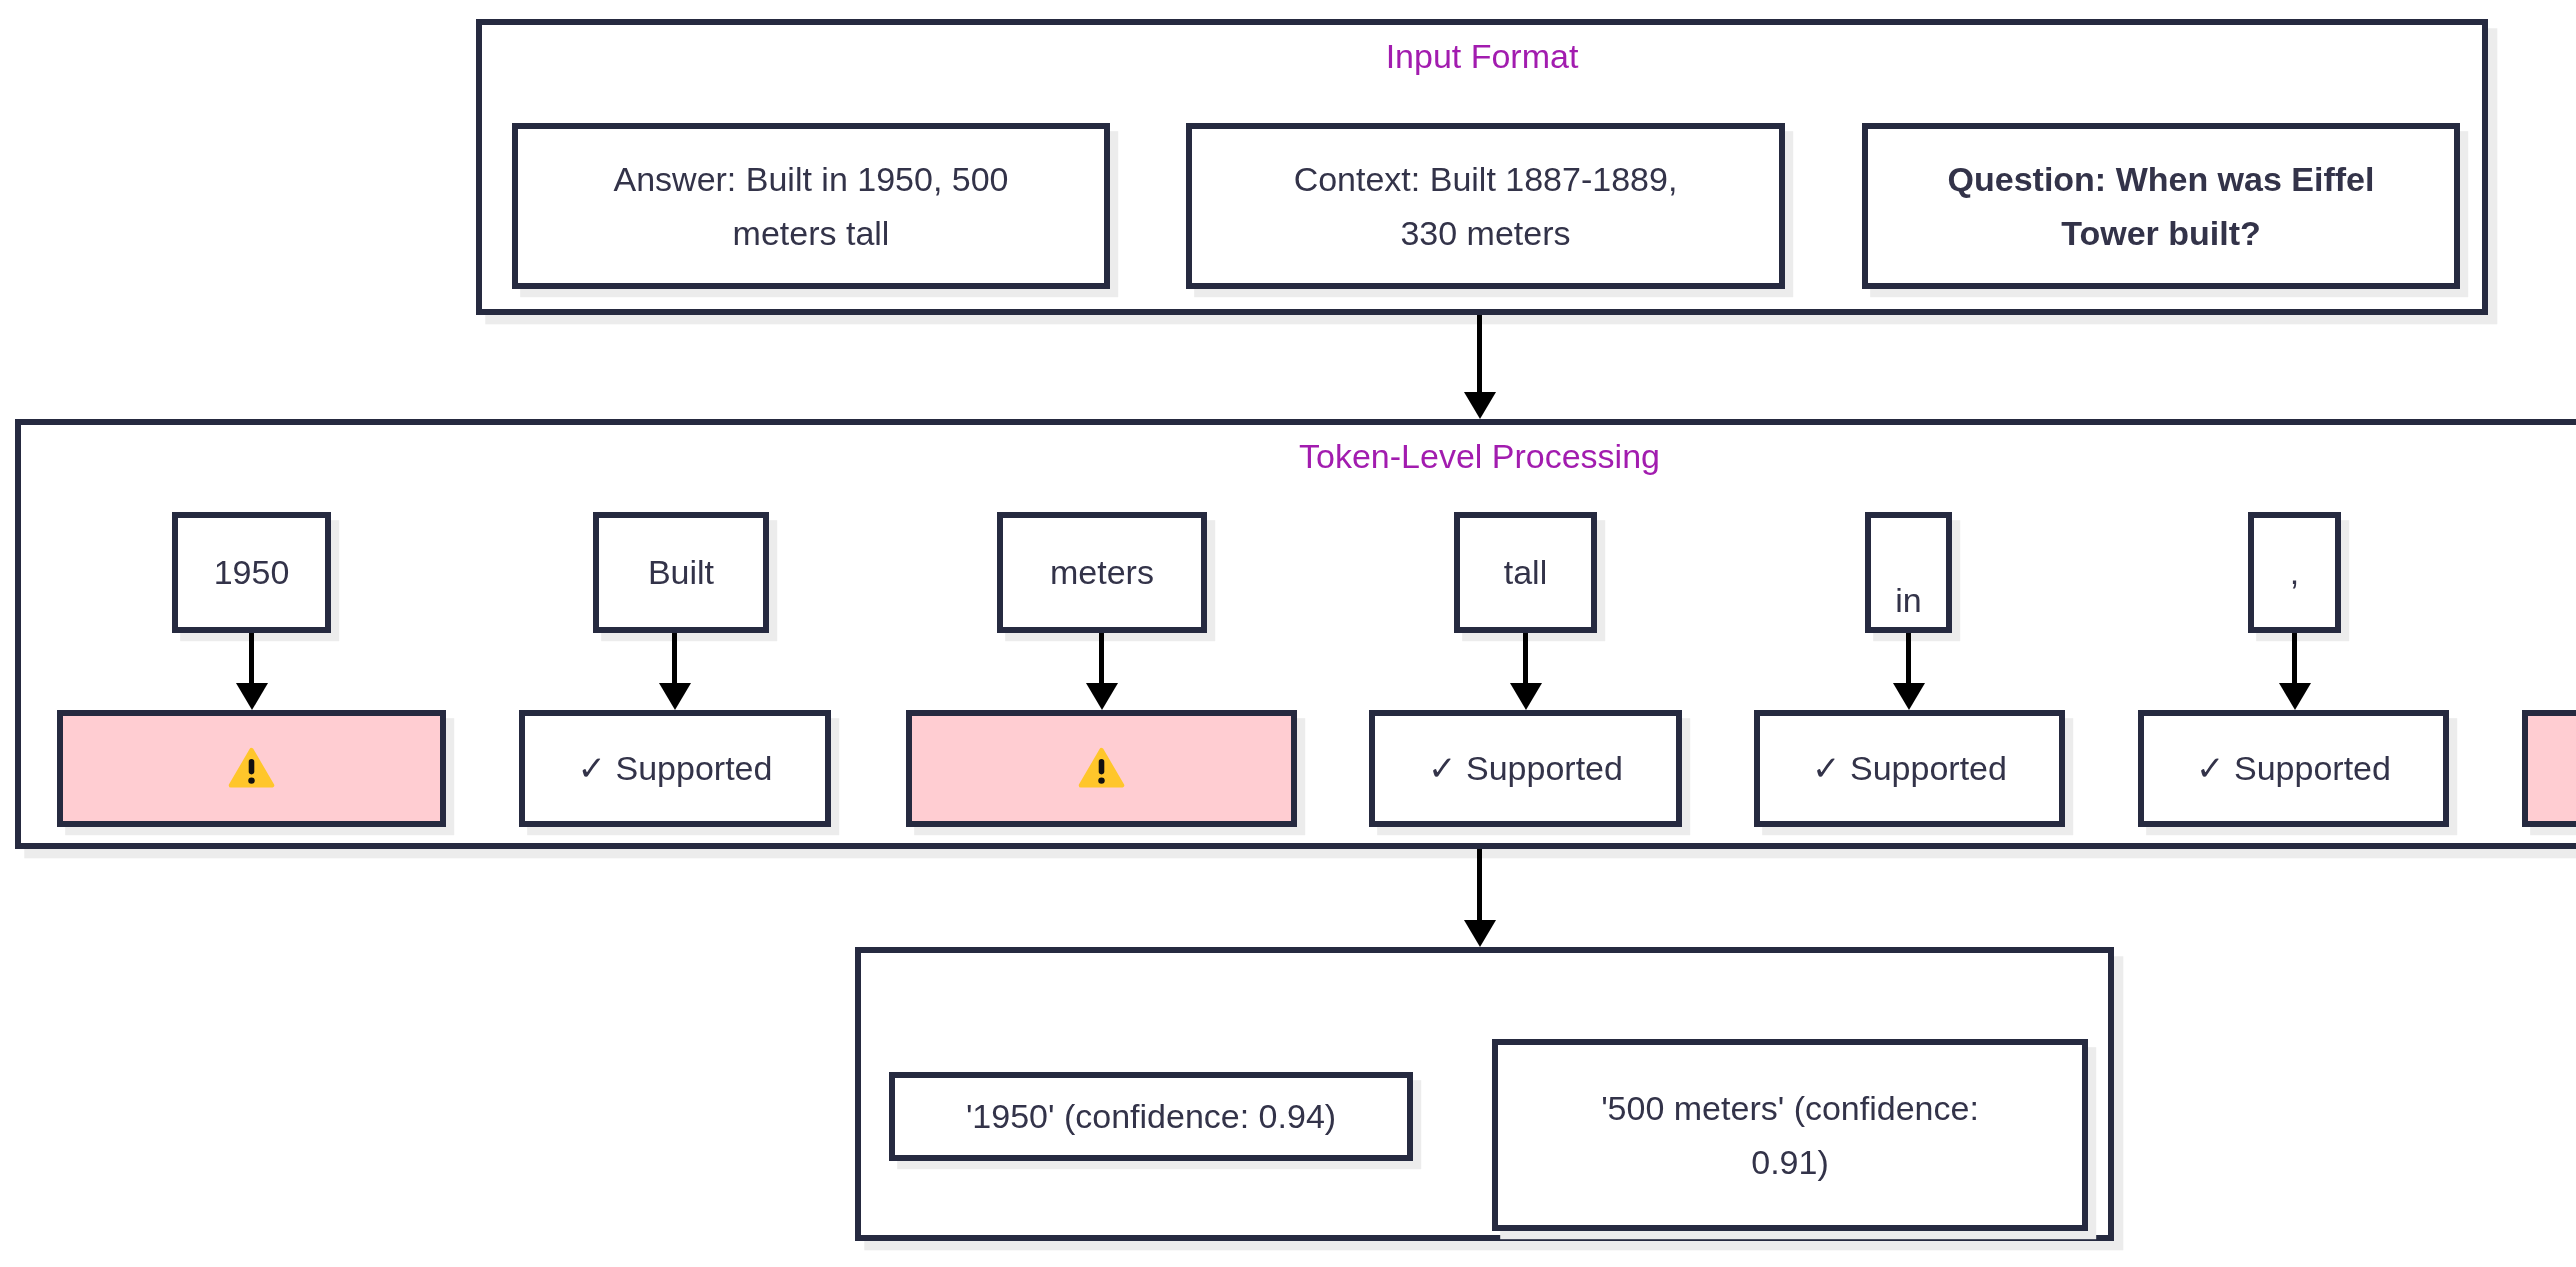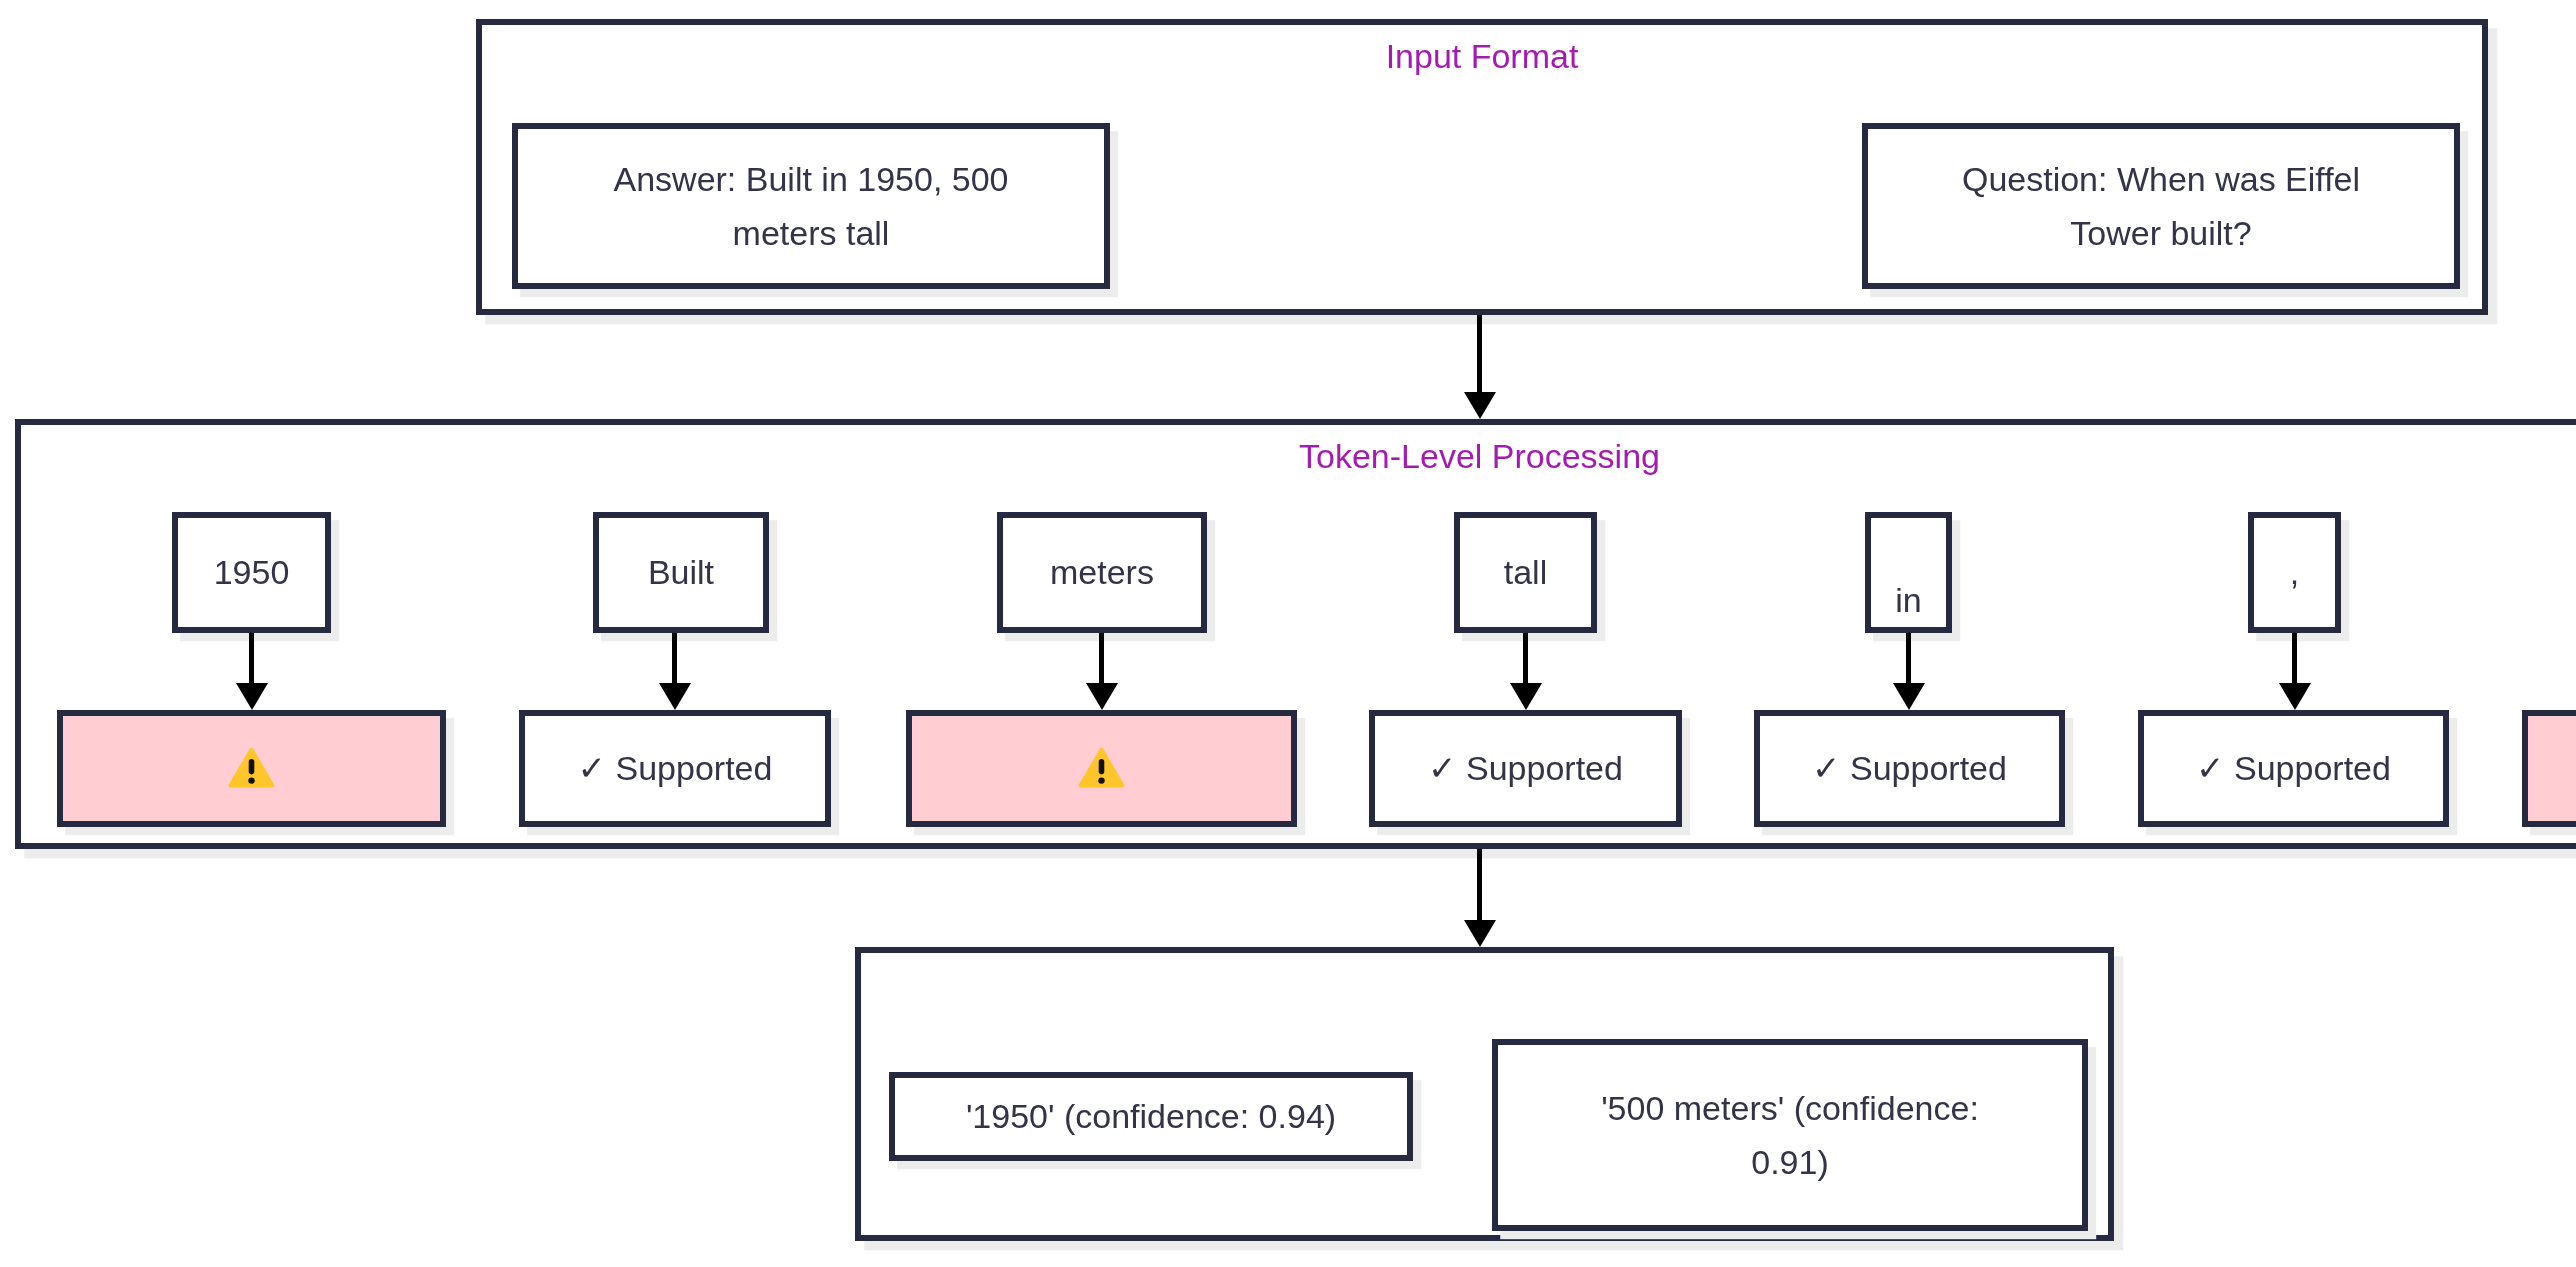--- a/index.html
+++ b/index.html
@@ -64,21 +64,25 @@
 <body>
 
 <div class="canvas">
 
   <section class="group" style="left:476px; top:19px; width:2012px; height:296px;">
     <div class="group-title">Input Format</div>
     <div class="node" style="left:30px; top:98px; width:598px; height:166px;">
       <span>Answer: Built in 1950, 500
 meters tall</span>
     </div>
-    <div class="node" style="left:1380px; top:98px; width:598px; height:166px;">
+    <div class="node" style="left:704px; top:98px; width:599px; height:166px;">
+      <span>Context: Built 1887-1889,
+330 meters</span>
+    </div>
+    <div class="node" style="left:1380px; top:98px; width:598px; height:166px;font-weight:bold;">
       <span>Question: When was Eiffel
 Tower built?</span>
     </div>
   </section>
 
   <div class="arrow" style="left:1463px; top:315px; height:104px;">
     <div class="arrow-line"></div>
     <div class="arrow-head"></div>
   </div>
 

